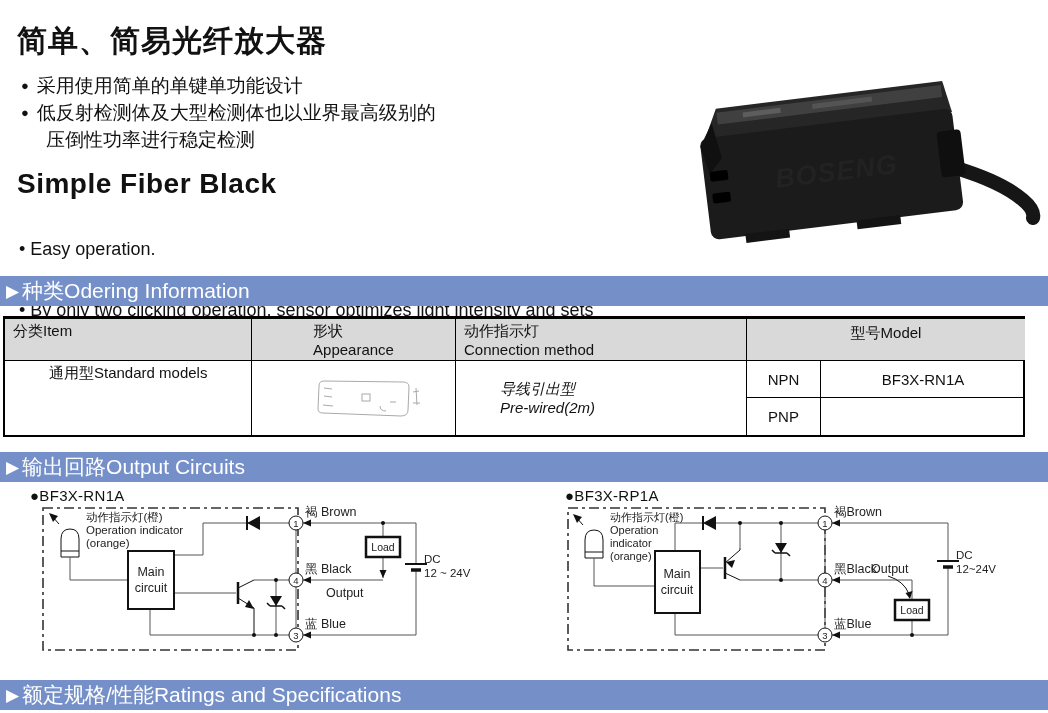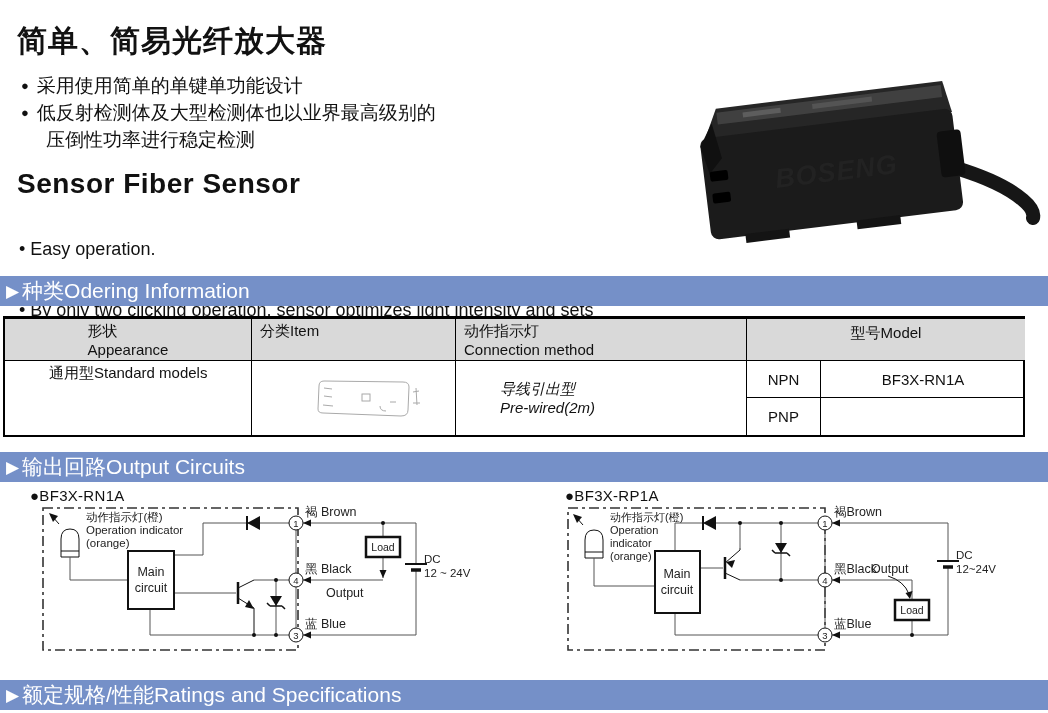--- a/index.html
+++ b/index.html
@@ -61,21 +61,21 @@
       <span class="dot">●</span>
       <span>采用使用简单的单键单功能设计</span>
     </div>
     <div class="cnb">
       <span class="dot">●</span>
       <span>低反射检测体及大型检测体也以业界最高级别的</span>
     </div>
     <div class="cnb cont">
       <span>压倒性功率进行稳定检测</span>
     </div>
-    <div class="title-en">Sensor Fiber Sensor</div>
+    <div class="title-en">Simple Fiber Black</div>
     <div class="enb"><span>•</span> <span>Easy operation.</span></div>
     <div class="enb"><span>•</span> <span>By only two clicking operation, sensor optimizes light intensity and sets threshold value automatically.It is also helpful when light intensity reaches saturation levels.</span></div>
   </div>
 
   <div class="photo">
     <svg viewBox="0 0 385 218" width="385" height="218">
       <path d="M 296 120 Q 342 134 363 152 Q 375 162 373 170" stroke="#161616" stroke-width="14" fill="none" stroke-linecap="round"></path>
       <g transform="rotate(-7 180 120)">
         <polygon points="48,78 64,46 292,46 298,78" fill="#262626"></polygon>
         <rect x="64" y="50" width="226" height="12" fill="#454545" opacity="0.85"></rect>
@@ -92,27 +92,27 @@
       </g>
     </svg>
   </div>
 
   <div class="bar" style="top:276px">
     <span class="tri">▶</span>
     <span>种类Odering Information</span>
   </div>
 
   <div class="otable">
+    <div class="oc hd">分类Item</div>
     <div class="oc hd hd2">
       <div class="inner">
         <div>形状</div>
         <div>Appearance</div>
       </div>
     </div>
-    <div class="oc hd">分类Item</div>
     <div class="oc hd">
       <div>动作指示灯</div>
       <div>Connection method</div>
     </div>
     <div class="oc hd no-r c-center" style="grid-column:4 / 6;align-items:flex-start;padding-top:5px">型号Model</div>
 
     <div class="oc span2 no-b">通用型Standard models</div>
 
     <div class="oc span2 no-b c-center">
       <svg viewBox="0 0 140 52" width="140" height="52">

